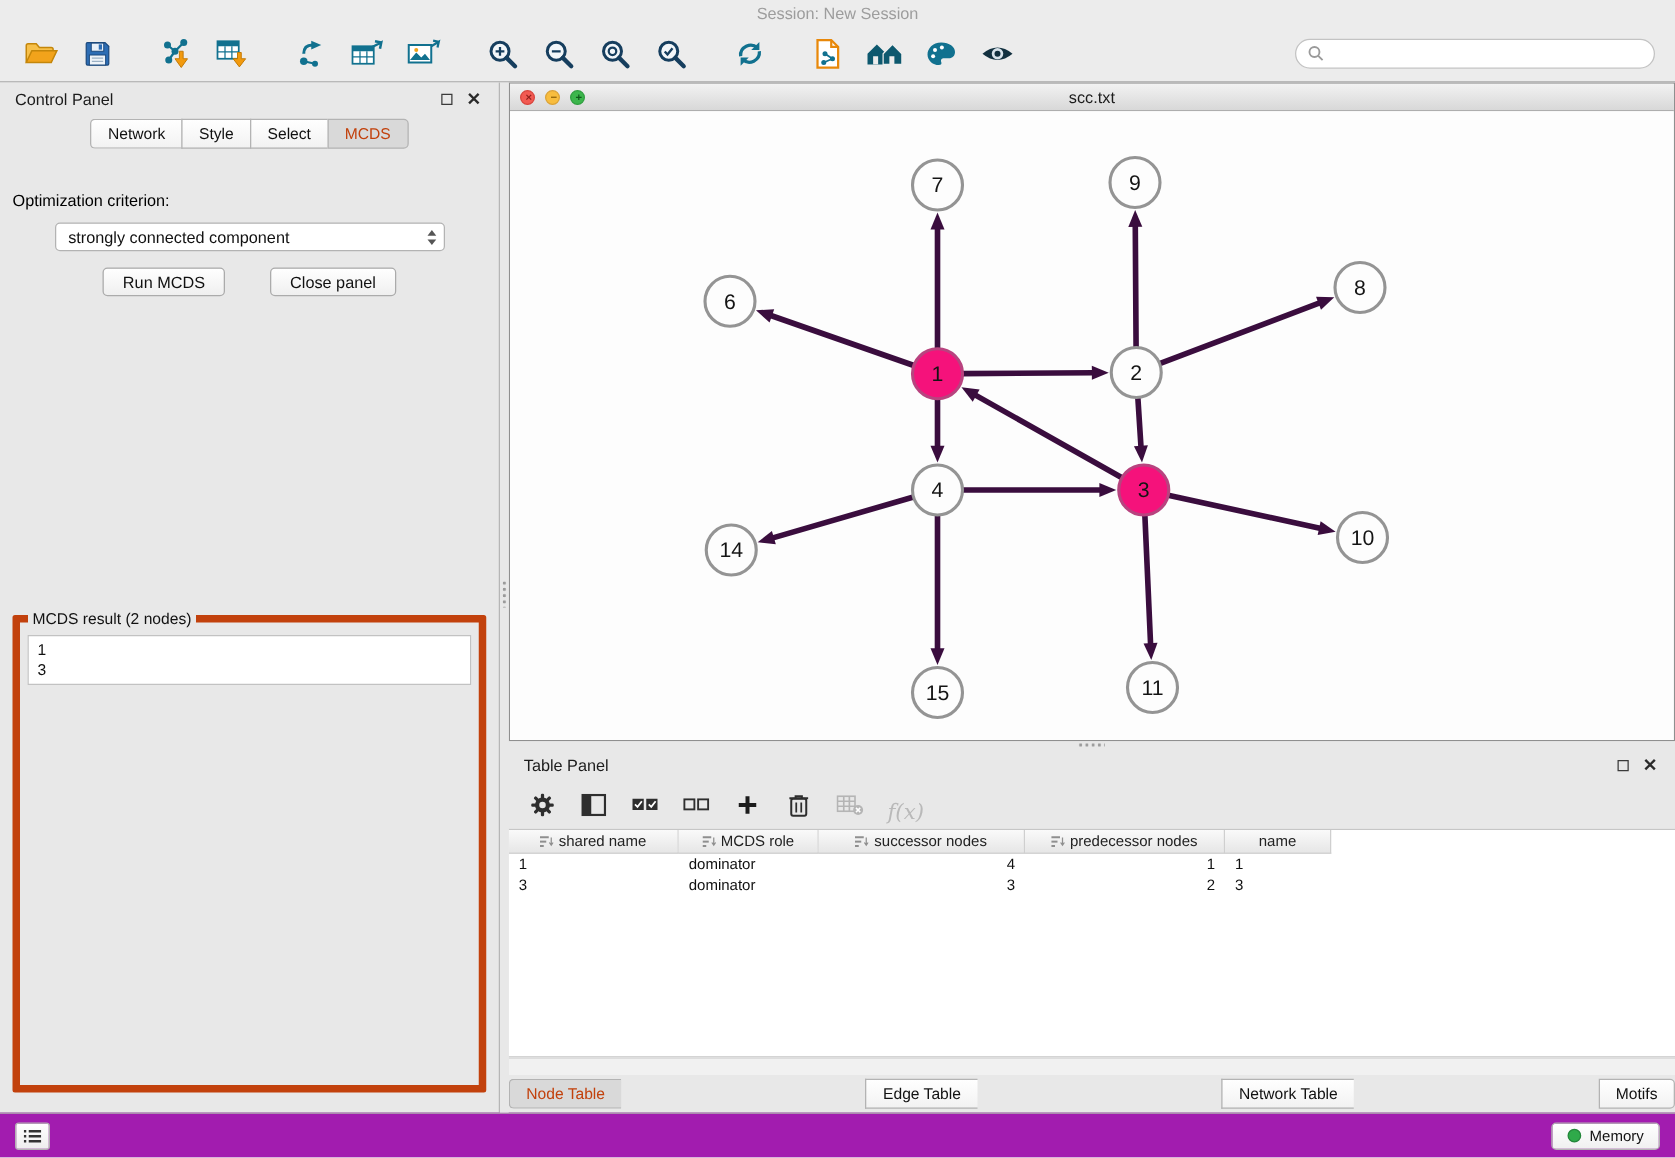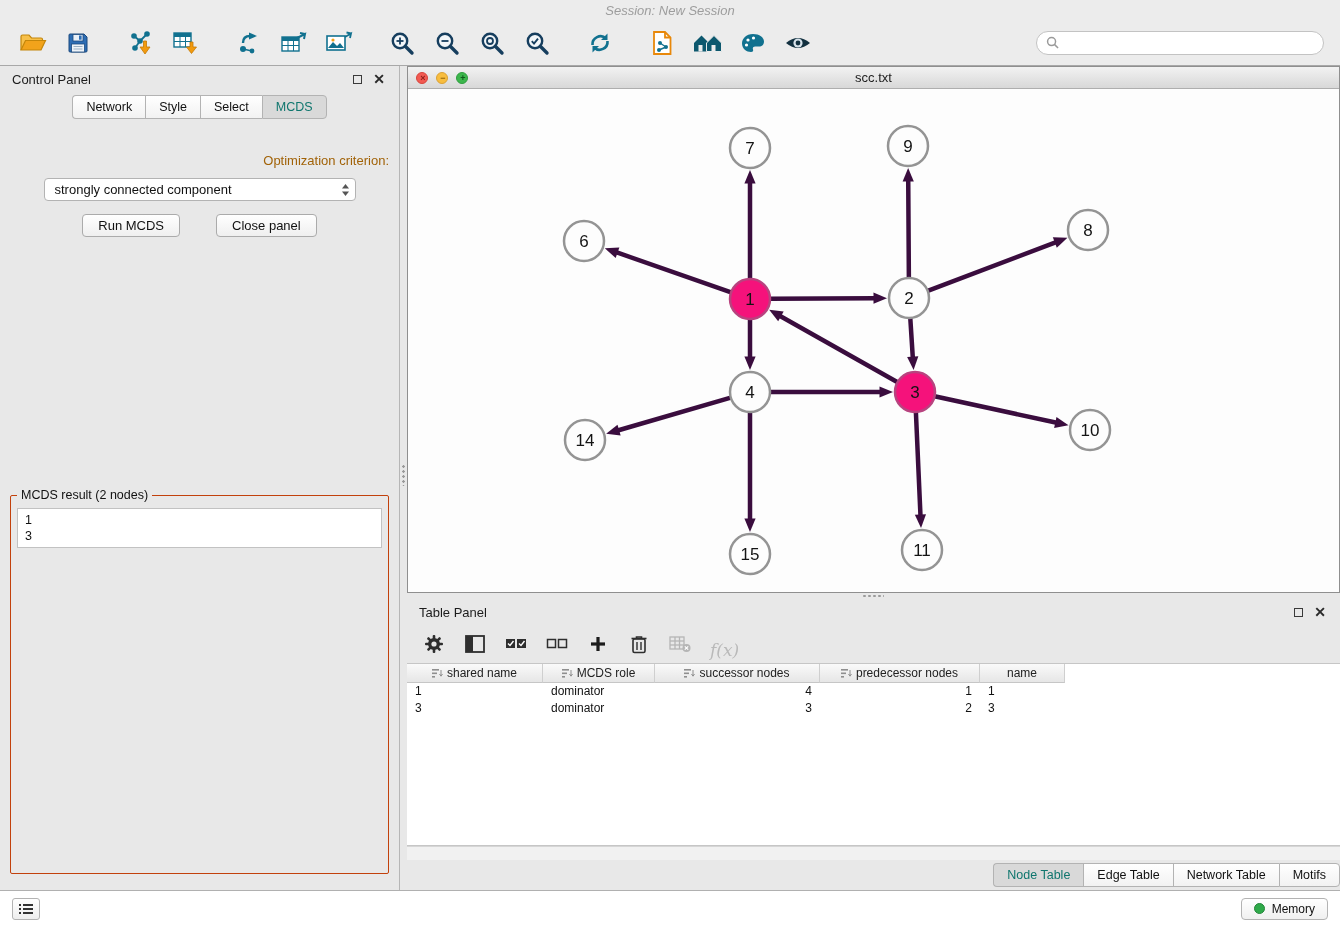--- a/index.html
+++ b/index.html
@@ -2,21 +2,21 @@
 <html><head>
 <meta charset="utf-8">
 <style>
   * { box-sizing: border-box; margin: 0; padding: 0; }
   html,body { width:1340px; height:926px; }
   body { font-family:"Liberation Sans", sans-serif; background:#e8e8e8; overflow:hidden; }
   .app { width:1340px; height:926px; display:flex; flex-direction:column; background:#e8e8e8; }
 
   
   .titlebar { height:20px; background:#ececec; display:flex; align-items:center; justify-content:center;
-              font-size:13px; color:#9d9d9d; flex:0 0 auto;font-style:italic; }
+              font-size:13px; color:#9d9d9d; flex:0 0 auto; }
 
   
   .toolbar { height:46px; background:#ececec; border-bottom:1px solid #a8a8a8; display:flex;
              align-items:center; padding:0 16px; gap:11px; flex:0 0 auto; }
   .tb-btn { width:34px; height:34px; display:flex; align-items:center; justify-content:center; border-radius:4px; }
   .grp { margin-left:18px; }
   .search-wrap { margin-left:auto; width:288px; height:24px; border:1px solid #c3c3c3; border-radius:13px;
                  background:#fff; display:flex; align-items:center; padding:0 9px; gap:5px; }
   .search-wrap input { border:none; outline:none; flex:1; font-size:12px; background:transparent; min-width:0; }
 
@@ -30,30 +30,30 @@
   .panel-header .spacer { flex:1; }
   .float-btn { width:16px; height:16px; display:flex; align-items:center; justify-content:center; margin-left:8px; }
   .float-glyph { width:9px; height:9px; border:1.5px solid #3a3a3a; display:block; }
   .close-btn { width:16px; height:16px; display:flex; align-items:center; justify-content:center; margin-left:6px;
                font-size:14px; font-weight:bold; color:#2a2a2a; line-height:1; }
   .cp-tabs { display:flex; justify-content:center; padding:3px 0 6px; flex:0 0 auto; }
   .seg-tab { font-size:12.5px; padding:4px 13px; background:linear-gradient(#ffffff,#f2f2f2);
              border:1px solid #b3b3b3; border-right:none; color:#111; cursor:default; }
   .seg-tab:first-child { border-radius:4px 0 0 4px; }
   .seg-tab:last-child { border-right:1px solid #b3b3b3; border-radius:0 4px 4px 0; }
-  .seg-tab.active { background:#d9d9d9; color:#0f766e; }
+  .seg-tab.active { background:#d9d9d9; color:#c2410c; }
   .cp-body { flex:1; display:flex; flex-direction:column; padding:0 10px 10px; min-height:0; }
-  .opt-label { text-align:right; font-size:13px; color:#a16207; margin-top:28px; }
+  .opt-label { text-align:left; font-size:13px; color:#000000; margin-top:28px; }
   .dropdown { margin:10px auto 0; width:312px; height:23px; background:#fff; border:1px solid #b3b3b3;
               border-radius:4px; display:flex; align-items:center; padding:0 5px 0 10px; font-size:13px; color:#111; }
   .dropdown .dd-arrows { margin-left:auto; display:flex; align-items:center; }
   .btn-row { display:flex; justify-content:center; gap:36px; margin-top:13px; }
   .btn { font-size:13px; padding:3px 15px; background:linear-gradient(#ffffff,#efefef); border:1px solid #ababab;
          border-radius:4px; color:#111; }
-  .result-box { margin-top:auto; margin-bottom:6px; border:1px solid #c2410c; padding:6px; height:386px;
+  .result-box { margin-top:auto; margin-bottom:6px; border:6px solid #c2410c; padding:6px; height:386px;
                 display:flex; flex-direction:column; border-radius:2px; }
   .result-box legend { font-size:12.5px; padding:0 4px; color:#111; }
   .result-area { flex:1; background:#fff; border:1px solid #c2c2c2; font-size:12.5px; color:#111;
                  padding:3px 7px; line-height:16px; overflow:auto; }
 
   
   .v-splitter { width:7px; flex:0 0 auto; background:#e8e8e8; position:relative; }
   .v-splitter .grip { position:absolute; top:398px; left:1px; width:5px; height:22px;
                       background:radial-gradient(circle 1px, #9a9a9a 1px, transparent 1.5px) 0 0/5px 5px; }
   .h-splitter { height:6px; flex:0 0 auto; background:#e8e8e8; position:relative; }
@@ -87,24 +87,24 @@
               overflow:hidden; min-height:0; }
   .t-head { display:flex;align-items:flex-end; }
   .t-hcell { height:19px; display:flex; align-items:center; justify-content:center; gap:4px; font-size:12px;
              color:#222; background:linear-gradient(#fafafa,#e6e6e6); border-right:1px solid #cfcfcf;
              border-bottom:1px solid #c6c6c6; }
   .t-row { display:flex; }
   .t-cell { height:17px; font-size:12px; color:#111; padding:1px 8px 0; white-space:nowrap; overflow:hidden; }
   .c0 { width:136px; } .c1 { width:112px; } .c2 { width:165px; } .c3 { width:160px; } .c4 { width:85px; }
   .num { text-align:right; }
   .tp-scroll { height:14px; flex:0 0 auto; background:#f1f1f1; border-top:1px solid #d6d6d6; }
-  .tp-tabs { height:30px; flex:0 0 auto; display:flex; align-items:center; justify-content:flex-end; }
-
-  
-  .statusbar { height:36px; flex:0 0 auto; background:#ffffff; border-top:1px solid #b0b0b0;
+  .tp-tabs { height:30px; flex:0 0 auto; display:flex; align-items:center; justify-content:space-between; }
+
+  
+  .statusbar { height:36px; flex:0 0 auto; background:#a21caf; border-top:1px solid #b0b0b0;
                display:flex; align-items:center; padding:0 12px; }
   .sb-btn { width:28px; height:22px; border:1px solid #b3b3b3; border-radius:3px;
             background:linear-gradient(#fff,#eee); display:flex; align-items:center; justify-content:center; }
   .memory-btn { margin-left:auto; display:flex; align-items:center; gap:7px; border:1px solid #b3b3b3;
                 border-radius:4px; background:linear-gradient(#ffffff,#f0f0f0); padding:3px 12px; font-size:12px; color:#111; }
   .mem-dot { width:11px; height:11px; border-radius:50%; background:#2faa4a; border:1px solid #23863a; }
 </style>
 </head>
 <body>
 

